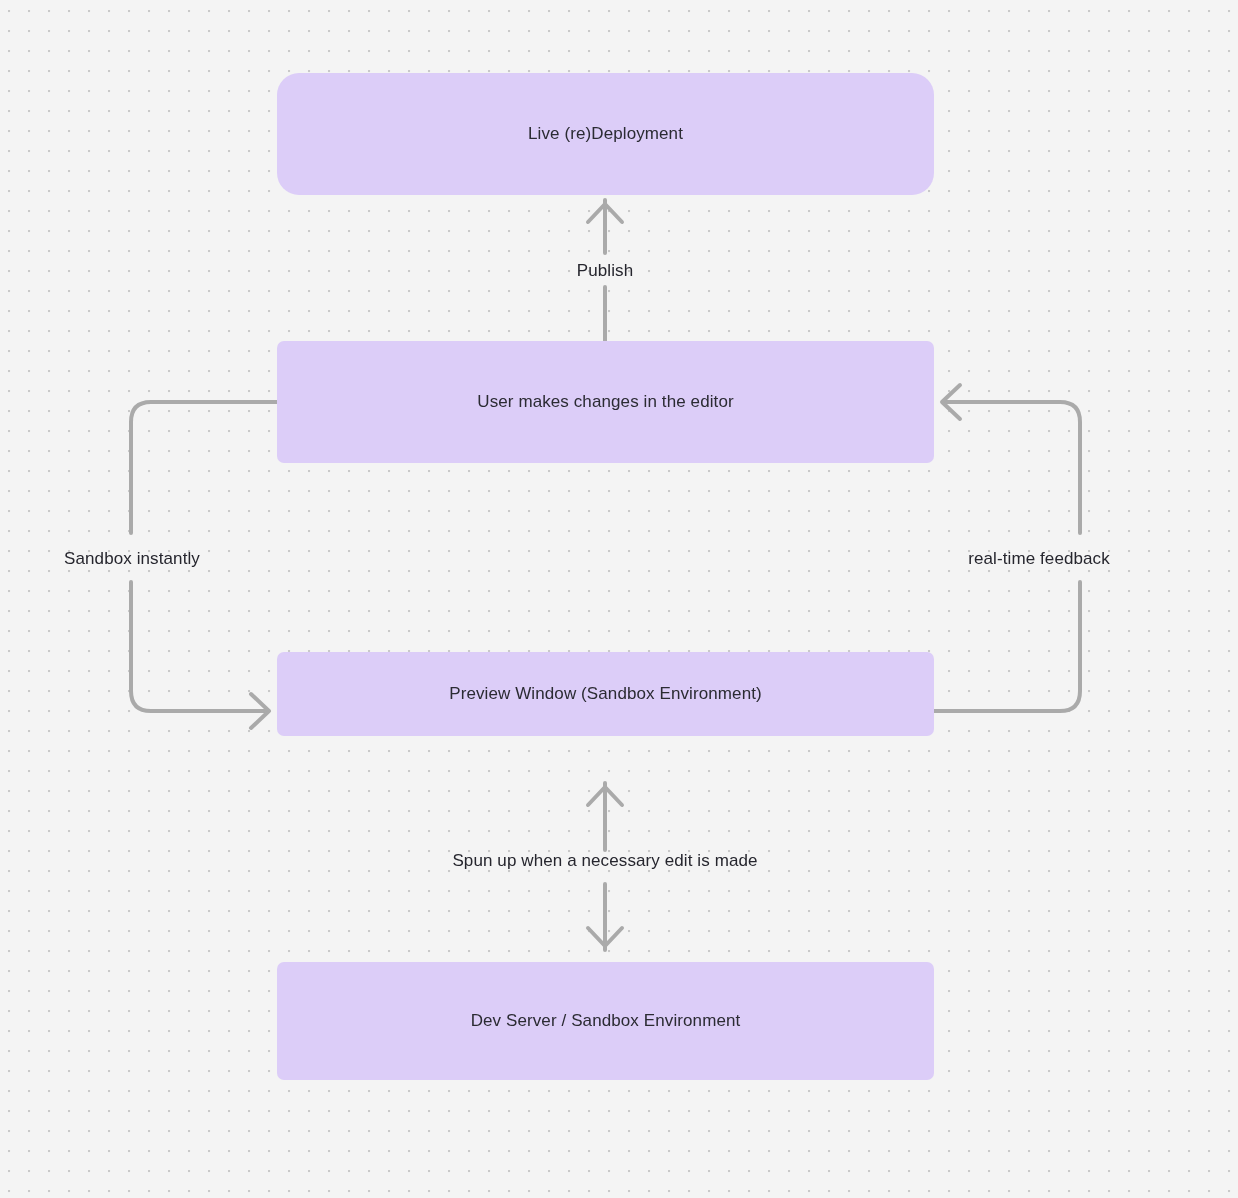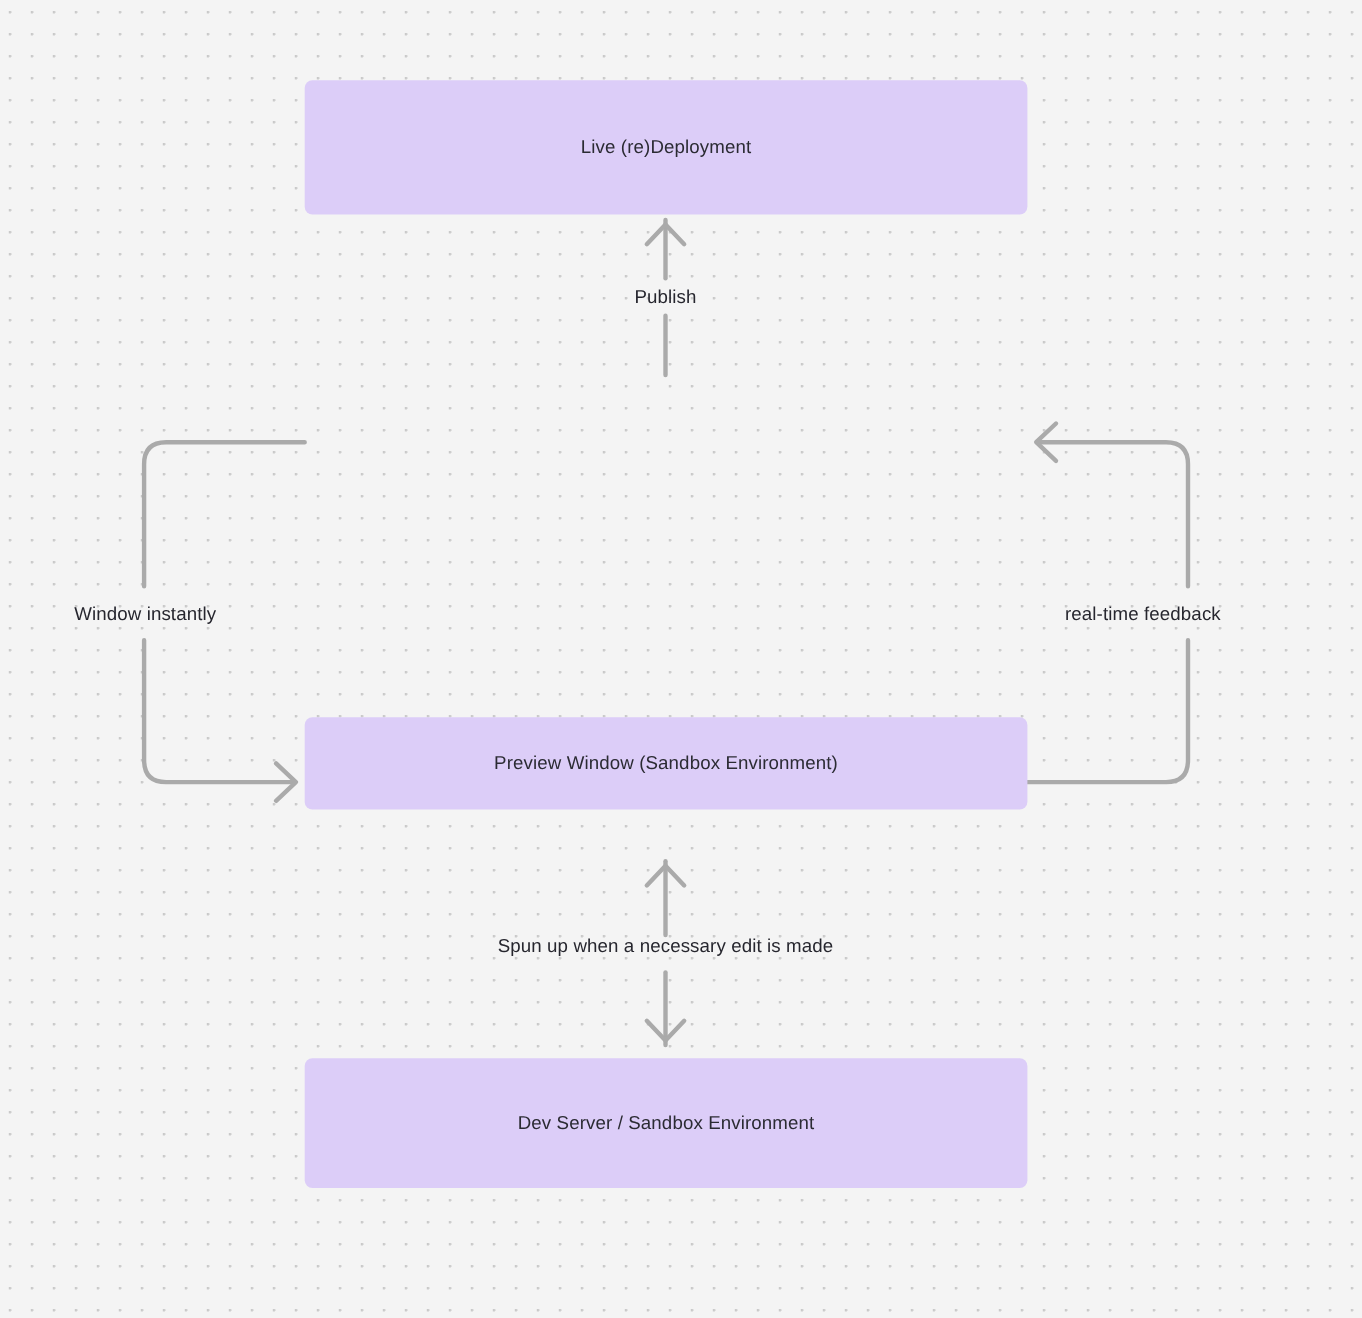--- a/index.html
+++ b/index.html
@@ -48,21 +48,21 @@
   }
   .node-label {
     font-size: 17px;
     line-height: 1.35;
     color: #2b2b33;
     text-align: center;
     letter-spacing: 0.1px;
     white-space: nowrap;
   }
 
-  #node-deploy  { left: 277px; top: 73px;  width: 657px; height: 122px; }
+  #node-deploy  { left: 277px; top: 73px;  width: 657px; height: 122px; border-radius: 22px; }
   #node-editor  { left: 277px; top: 341px; width: 657px; height: 122px; }
   #node-preview { left: 277px; top: 652px; width: 657px; height: 84px; }
   #node-devserver { left: 277px; top: 962px; width: 657px; height: 118px; align-items: center; }
 
   
   .edge-label {
     position: absolute;
     font-size: 17px;
     line-height: 1;
     color: #26262e;
@@ -111,30 +111,33 @@
         <path d="M 588 928 L 605 946 L 622 928"></path>
       </g>
 
     </g>
   </svg>
 
   <div class="node" id="node-deploy">
     <span class="node-label">Live (re)Deployment</span>
   </div>
 
+  <div class="node" id="node-editor">
+    <span class="node-label">User makes changes in the editor</span>
+  </div>
 
   <div class="node" id="node-preview">
     <span class="node-label">Preview Window (Sandbox Environment)</span>
   </div>
 
   <div class="node" id="node-devserver">
     <span class="node-label">Dev Server / Sandbox Environment</span>
   </div>
 
   <div class="edge-label" id="label-publish">Publish</div>
 
-  <div class="edge-label" id="label-updates">Window instantly</div>
+  <div class="edge-label" id="label-updates">Sandbox instantly</div>
 
   <div class="edge-label" id="label-realtime">real-time feedback</div>
 
   <div class="edge-label" id="label-spunup">Spun up when a necessary edit is made</div>
 
 </div>
 
 </body></html>

